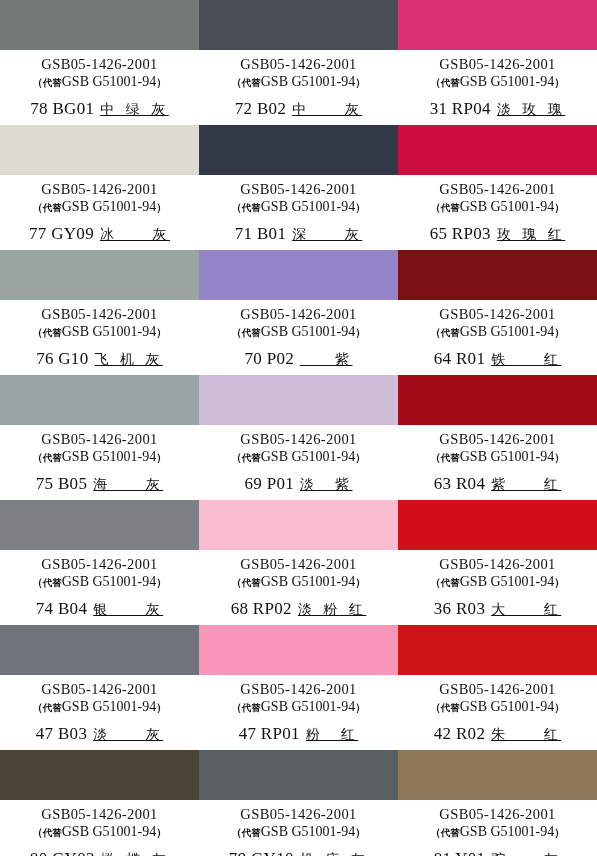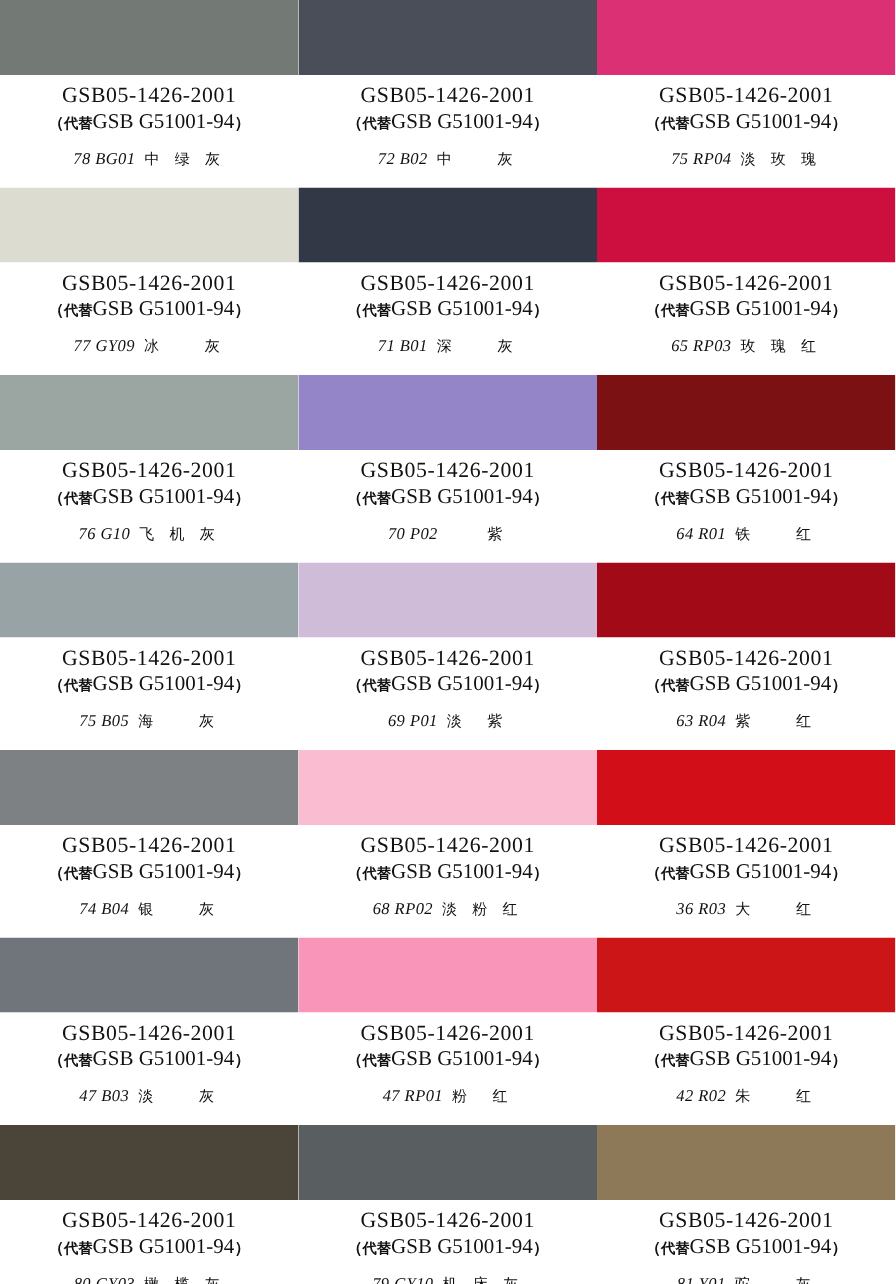--- a/index.html
+++ b/index.html
@@ -77,29 +77,29 @@
     margin-top: 10px;
     font-size: 12.5px;
     color: #111111;
     line-height: 1.1;
     white-space: pre;
     display: flex;
     align-items: baseline;
   }
   .name-line .num {
     font-family: "Liberation Serif", "DejaVu Serif", serif;
-    font-size: 11px;
+    font-size: 17px;
     letter-spacing: 0.3px;
-    font-style: italic;
   }
   .name-line .cn {
     font-family: "DejaVu Sans", sans-serif;
-    font-size: 10px;
+    font-size: 14px;
     margin-left: 6px;
     letter-spacing: 3.5px;
+    text-decoration: underline;
   }
 </style>
 </head>
 <body>
 
 <div id="sheet">
     <div class="chip-row">
       <div class="chip">
         <div class="swatch" style="background: rgb(115, 122, 118);"></div>
         <div class="caption">
@@ -114,21 +114,21 @@
           <div class="std-code">GSB05-1426-2001</div>
           <div class="sub-code"><span class="paren">（</span><span>代替</span><span class="old">GSB G51001-94</span><span class="paren">）</span></div>
           <div class="name-line"><span class="num">72 B02</span><span class="cn">中　　灰</span></div>
         </div>
       </div>
       <div class="chip">
         <div class="swatch" style="background: rgb(220, 48, 117);"></div>
         <div class="caption">
           <div class="std-code">GSB05-1426-2001</div>
           <div class="sub-code"><span class="paren">（</span><span>代替</span><span class="old">GSB G51001-94</span><span class="paren">）</span></div>
-          <div class="name-line"><span class="num">75 RP04</span><span class="cn">淡 玫 瑰</span></div>
+          <div class="name-line"><span class="num">31 RP04</span><span class="cn">淡 玫 瑰</span></div>
         </div>
       </div>
     </div>
     <div class="chip-row">
       <div class="chip">
         <div class="swatch" style="background: rgb(220, 220, 208);"></div>
         <div class="caption">
           <div class="std-code">GSB05-1426-2001</div>
           <div class="sub-code"><span class="paren">（</span><span>代替</span><span class="old">GSB G51001-94</span><span class="paren">）</span></div>
           <div class="name-line"><span class="num">77 GY09</span><span class="cn">冰　　灰</span></div>

